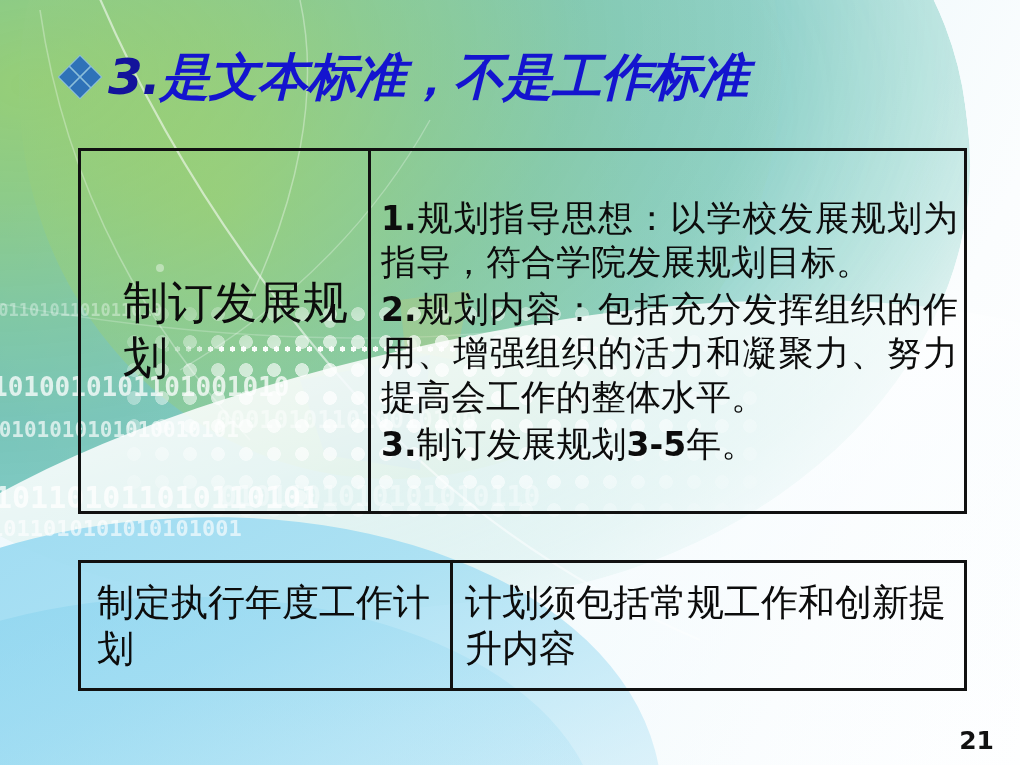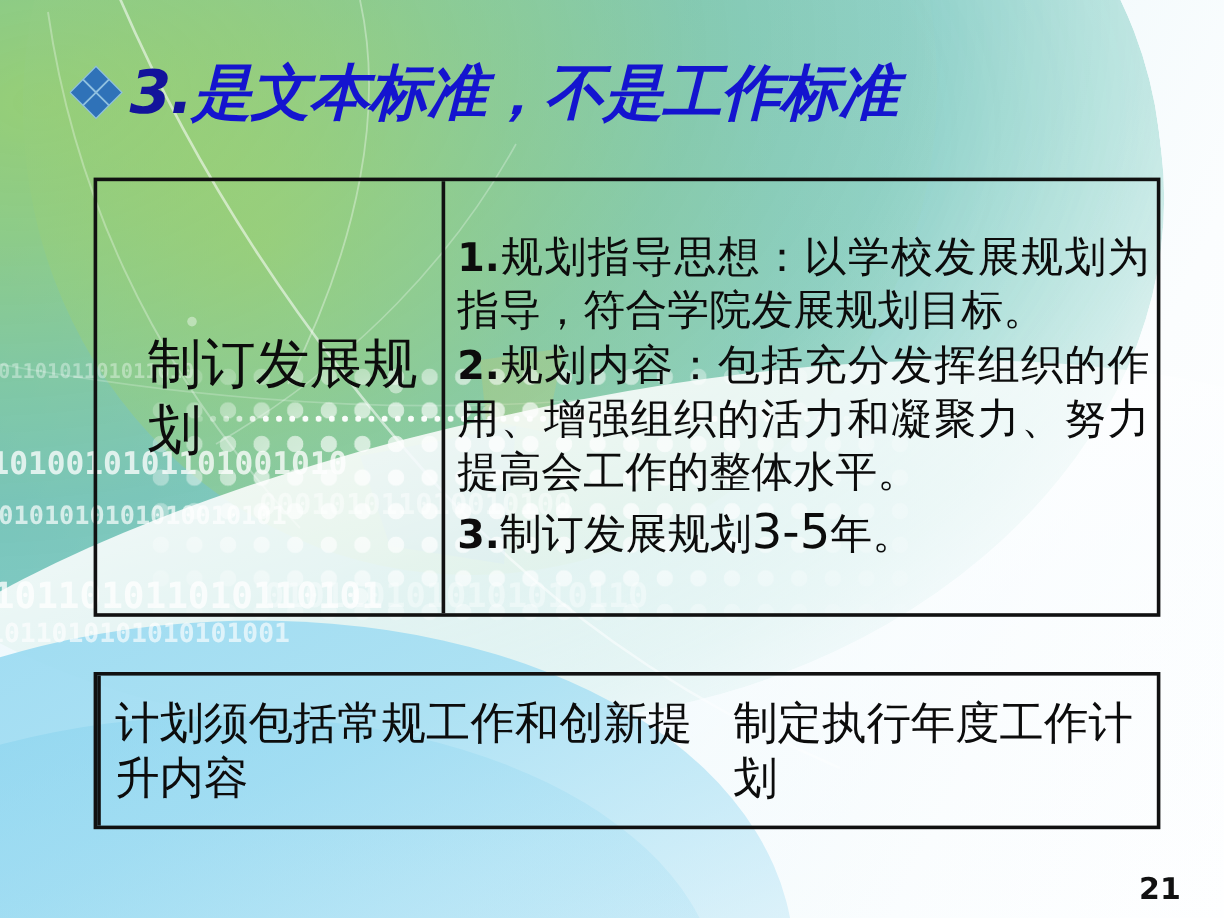--- a/index.html
+++ b/index.html
@@ -227,22 +227,22 @@
     margin: 0 0 2px 0;
   }
   .plan-item:last-child { margin-bottom: 0; }
   .plan-num {
     font-family: "DejaVu Sans", "Liberation Sans", sans-serif;
     font-weight: bold;
     font-size: 33px;
   }
   .plan-emph {
     font-family: "DejaVu Sans", "Liberation Sans", sans-serif;
-    font-weight: normal;
-    font-size: 40px;
+    font-weight: bold;
+    font-size: 33px;
   }
 
   #cell-annual-label {
     width: 369px;
     display: flex;
     align-items: center;
   }
   #cell-annual-body {
     flex: 1;
     display: flex;
@@ -253,21 +253,21 @@
     font-family: "DejaVu Serif", "Liberation Serif", serif;
     font-size: 37px;
     line-height: 1.22;
     color: #0c0c0c;
   }
   #cell-annual-label .annual-text { padding-left: 6px; }
 
   
   #page-number {
     position: absolute;
-    right: 36px;
+    right: 26px;
     top: 726px;
     font-family: "DejaVu Sans", "Liberation Sans", sans-serif;
     font-size: 25px;
     font-weight: bold;
     color: #111111;
     margin-left: 23px;
   }
 </style>
 </head>
 <body>
@@ -338,23 +338,23 @@
       </p>
 
       <p class="plan-item">
         <span class="plan-num">3.</span><span>制订发展规划</span><span class="plan-emph">3-5</span><span>年。</span>
       </p>
 
     </div>
   </div>
 
   <div class="tbl" id="table-annual">
+    <div class="cell" id="cell-annual-label">
+      <div class="annual-text">制定执行年度工作计划</div>
+    </div>
     <div class="cell cell-div" id="cell-annual-body">
       <div class="annual-text">计划须包括常规工作和创新提升内容</div>
     </div>
-    <div class="cell" id="cell-annual-label">
-      <div class="annual-text">制定执行年度工作计划</div>
-    </div>
   </div>
 
   <div id="page-number">21</div>
 
 </div>
 
 </body></html>

